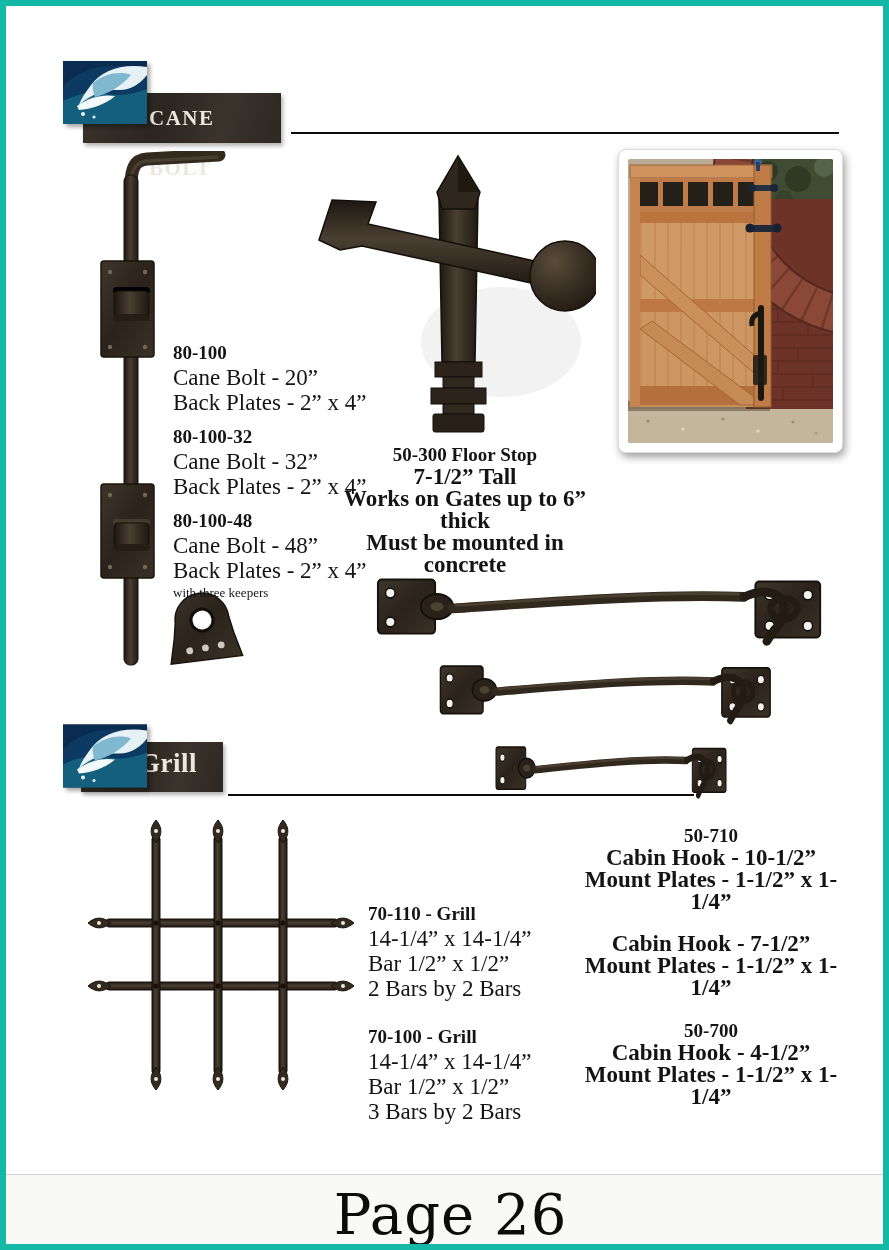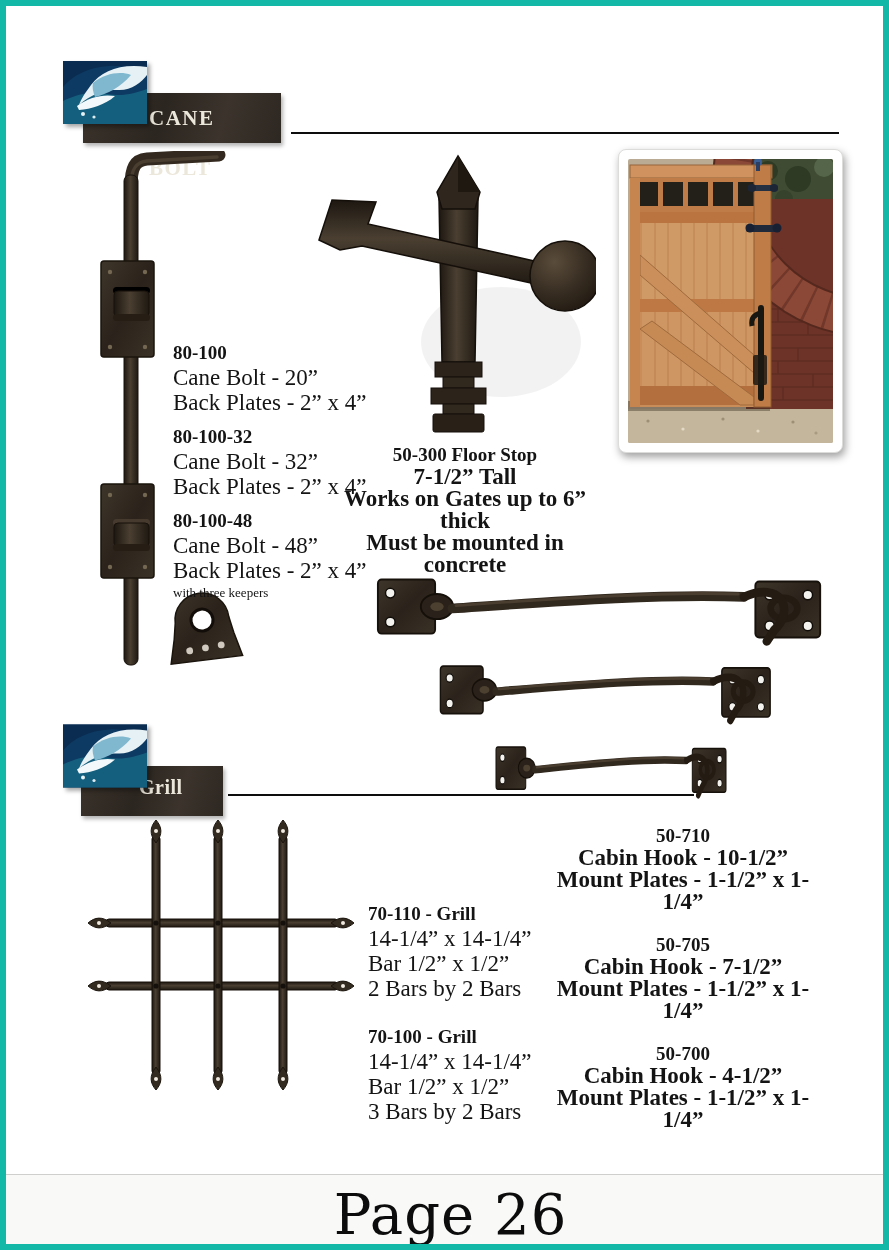--- a/index.html
+++ b/index.html
@@ -5,21 +5,21 @@
   html,body{margin:0;padding:0;background:#fff;}
   .page{position:relative;width:889px;height:1250px;background:#ffffff;overflow:hidden;
         font-family:"Liberation Serif",serif;color:#141414;border:6px solid #14b8a6;box-sizing:border-box;}
   .abs{position:absolute;}
 
   
   .hdr-bar{position:absolute;background:linear-gradient(105deg,#3a322b,#2c2620 40%,#3b332c 70%,#2e2822);
            box-shadow:2px 3px 4px rgba(0,0,0,.3);color:#ece7db;font-weight:bold;box-sizing:border-box;}
   .hdr-bar.cane{left:77px;top:87px;width:198px;height:50px;font-size:21px;line-height:50px;
                 padding-left:66px;letter-spacing:1.5px;}
-  .hdr-bar.grill{left:75px;top:760px;width:142px;height:50px;font-size:20px;line-height:42px;
+  .hdr-bar.grill{left:75px;top:736px;width:142px;height:50px;font-size:27px;line-height:42px;
                  padding-left:58px;letter-spacing:.5px;}
   .rule{position:absolute;height:2px;background:#0d0d0d;}
   .rule.cane{left:285px;top:126px;width:548px;}
   .rule.grill{left:222px;top:788px;width:466px;}
   .wave{position:absolute;filter:drop-shadow(3px 3px 2px rgba(0,0,0,.35));}
 
   
   .prod-text{position:absolute;}
   .prod-text .grp{margin-bottom:9px;}
   .code{font-weight:bold;font-size:19px;line-height:25px;}
@@ -292,28 +292,27 @@
       <div class="pline">2 Bars by 2 Bars</div>
     </div>
     <div class="grp">
       <div class="code">70-100 - Grill</div>
       <div class="pline">14-1/4” x 14-1/4”</div>
       <div class="pline">Bar 1/2” x 1/2”</div>
       <div class="pline">3 Bars by 2 Bars</div>
     </div>
   </div>
 
-  <div class="prod-text centered hooks-col" style="left:532px;top:818px;width:290px">
+  <div class="prod-text centered hooks-col" style="left:560px;top:818px;width:290px">
     <div class="grp">
       <div class="code">50-710</div>
       <div class="pline">Cabin Hook - 10-1/2”</div>
       <div class="pline">Mount Plates - 1-1/2” x 1-1/4”</div>
     </div>
     <div class="grp">
-      <div class="code">50-705</div>
       <div class="pline">Cabin Hook - 7-1/2”</div>
       <div class="pline">Mount Plates - 1-1/2” x 1-1/4”</div>
     </div>
     <div class="grp">
       <div class="code">50-700</div>
       <div class="pline">Cabin Hook - 4-1/2”</div>
       <div class="pline">Mount Plates - 1-1/2” x 1-1/4”</div>
     </div>
   </div>
 

